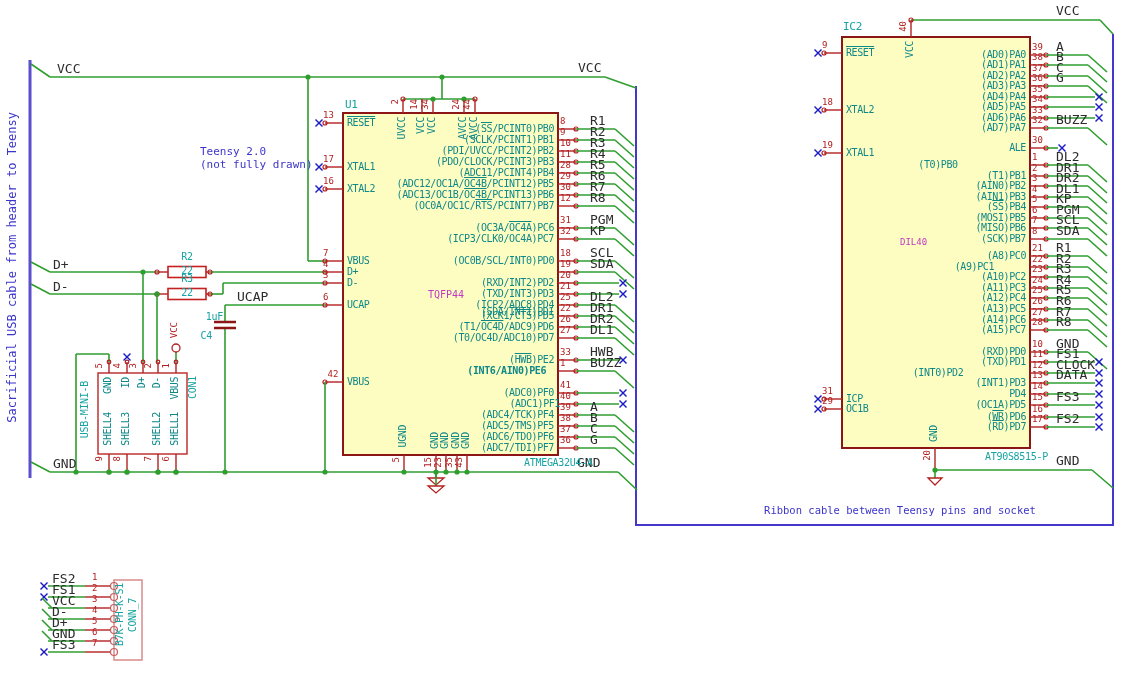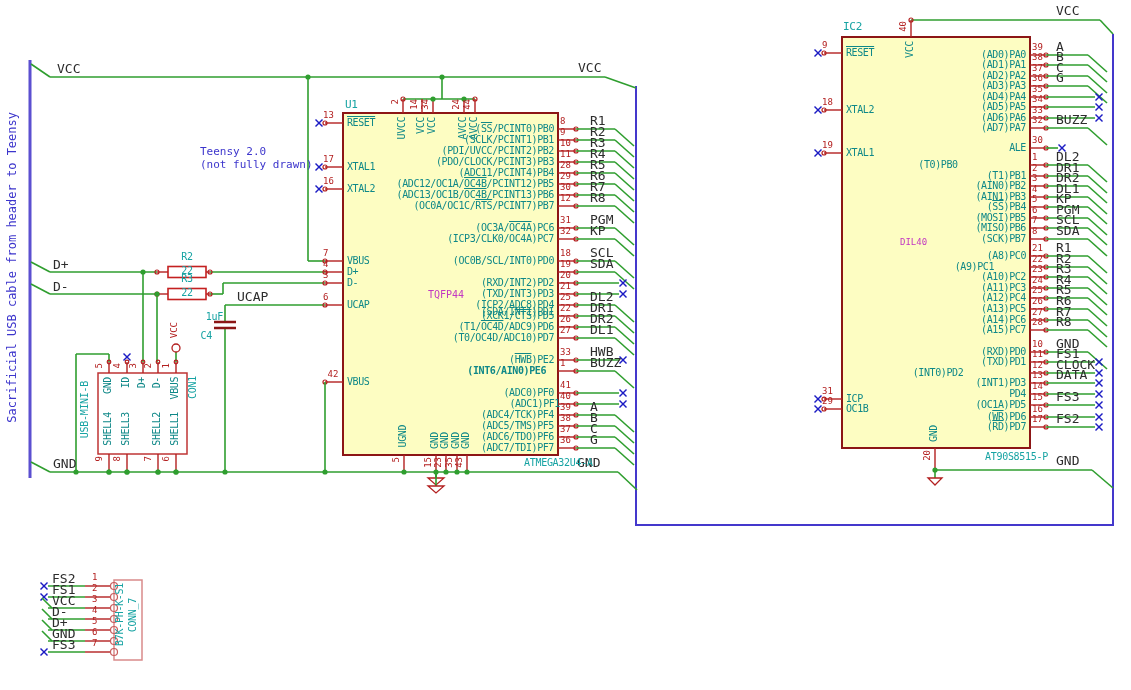--- a/index.html
+++ b/index.html
@@ -468,20 +468,21 @@
   <div class="t lbl" style="left:53px;top:280px">D-</div>
   <div class="t lbl" style="left:53px;top:457px">GND</div>
   <div class="t lbl" style="left:237px;top:290px">UCAP</div>
   <div class="t lbl" style="left:578px;top:61px">VCC</div>
   <div class="t lbl" style="left:577px;top:456px">GND</div>
   <div class="t lbl" style="left:1056px;top:4px">VCC</div>
   <div class="t lbl" style="left:1056px;top:454px">GND</div>
 
   <div class="t note" style="left:200px;top:146px">Teensy 2.0</div>
   <div class="t note" style="left:200px;top:159px">(not fully drawn)</div>
+  <div class="t note ctr" style="left:755px;top:505px;width:290px;font-size:10.5px">Ribbon cable between Teensy pins and socket</div>
   <div class="t note vt" style="left:6px;top:112px;font-size:12px">Sacrificial USB cable from header to Teensy</div>
 
   <div class="t ref" style="left:345px;top:99px;font-size:11px">U1</div>
   <div class="t ref" style="left:524px;top:457px">ATMEGA32U4-A</div>
   <div class="t mag" style="left:428px;top:289px">TQFP44</div>
 
   <div class="t ref" style="left:843px;top:21px;font-size:11px">IC2</div>
   <div class="t ref" style="left:985px;top:451px">AT90S8515-P</div>
   <div class="t mag" style="left:900px;top:238px;font-size:9px">DIL40</div>
 

